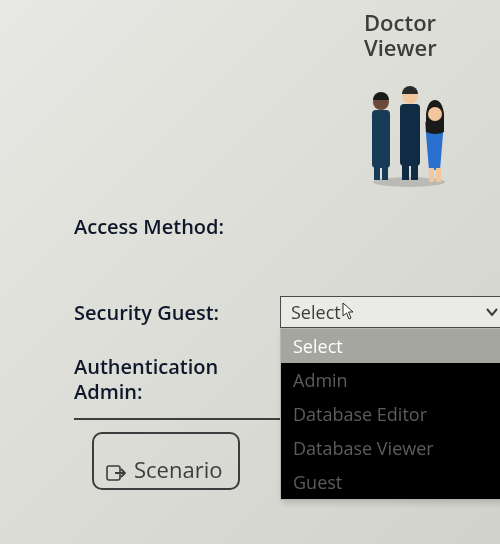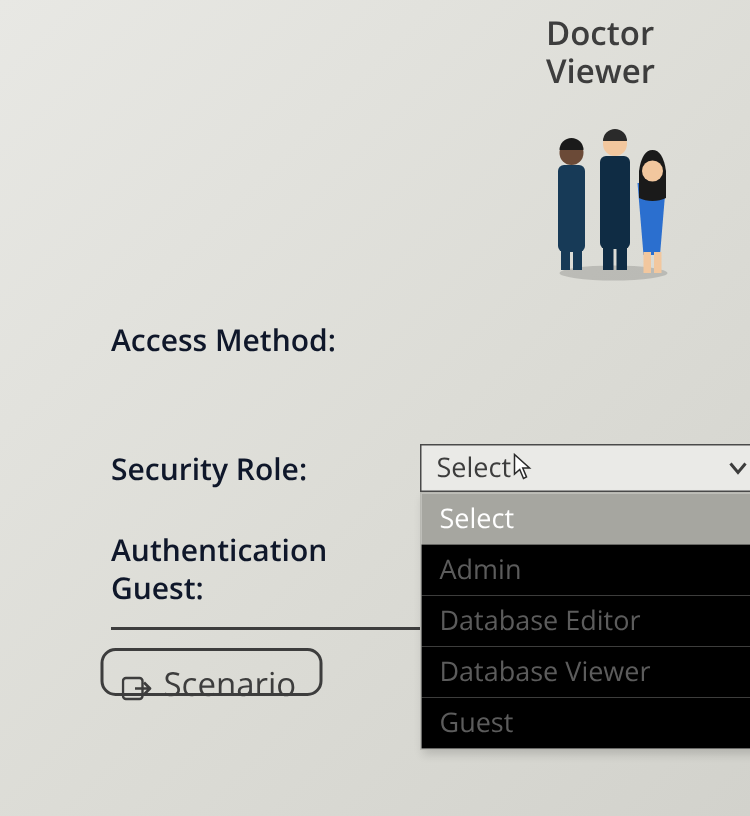--- a/index.html
+++ b/index.html
@@ -123,23 +123,23 @@
     top: 418px;
     width: 440px;
     height: 0;
     border-top: 2px solid #3d3d3d;
     z-index: 1;
   }
 
   
   .scenario-button {
     position: absolute;
-    left: 23px;
+    left: 48px;
     top: 432px;
-    height: 32px;
+    height: 58px;
     padding: 16px 16px 0 12px;
     border: 2px solid #3d3d3d;
     border-radius: 10px;
     background: transparent;
     display: flex;
     align-items: center;
     gap: 8px;
     font-size: 22px;
     color: #3d3d3d;
     z-index: 2;
@@ -189,38 +189,38 @@
         <path d="M62 34 q2 -14 9 -14 q7 0 9 14 l0 18 q-4 2 -9 2 q-5 0 -9 -2 Z" fill="#1a1a1a"></path>
         <circle cx="71" cy="34" r="7" fill="#f2c79e"></circle>
       </g>
     </svg>
   </div>
 
   <div class="label access">
     <span>Access Method:</span>
   </div>
 
-  <div class="label security">Security Role:</div>
+  <div class="label security">Security Guest:</div>
   <div class="select-box security-role">
     <span>Select</span>
     <span class="chevron">
       <svg viewBox="0 0 14 14" width="14" height="14">
         <path d="M2 4 L7 10 L12 4" fill="none" stroke="#3d3d3d" stroke-width="2"></path>
       </svg>
     </span>
   </div>
 
   <div class="cursor-icon">
     <svg viewBox="0 0 14 18" width="14" height="18">
       <path d="M1 1 L1 14 L4.5 11 L7 17 L9 16 L6.5 10 L11 10 Z" fill="#ffffff" stroke="#2a2a2a" stroke-width="1"></path>
     </svg>
   </div>
 
   <div class="label auth">
-    <span>Authentication Guest:</span>
+    <span>Authentication Admin:</span>
   </div>
 
   <div class="dropdown">
     <div class="option highlighted">Select</div>
     <div class="option">Admin</div>
     <div class="option">Database Editor</div>
     <div class="option">Database Viewer</div>
     <div class="option">Guest</div>
   </div>
 

